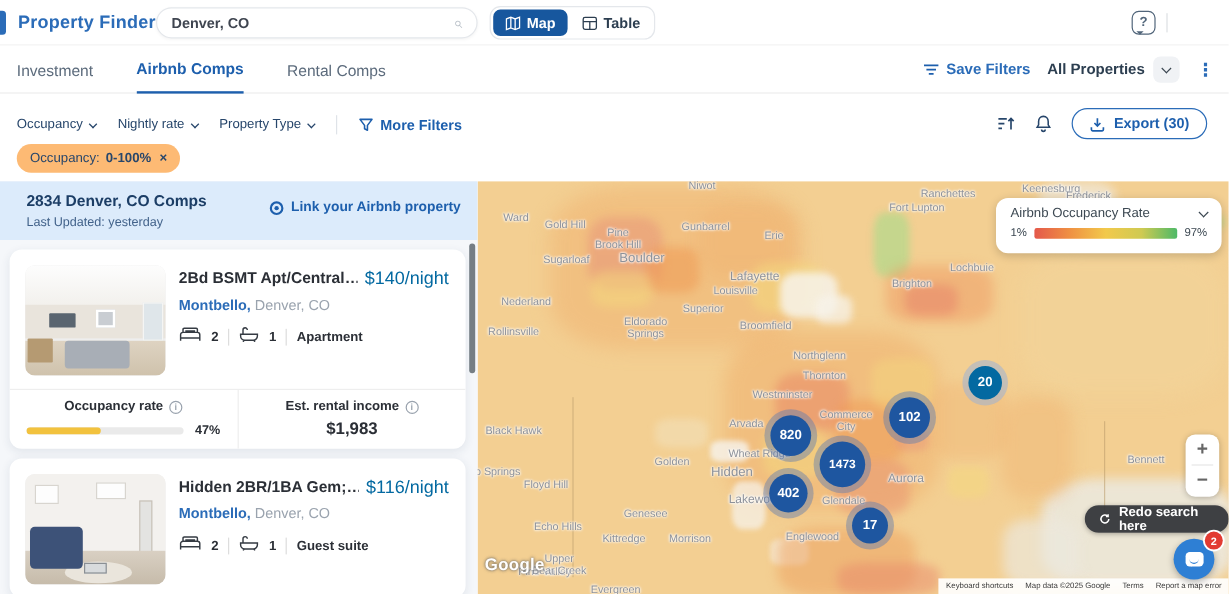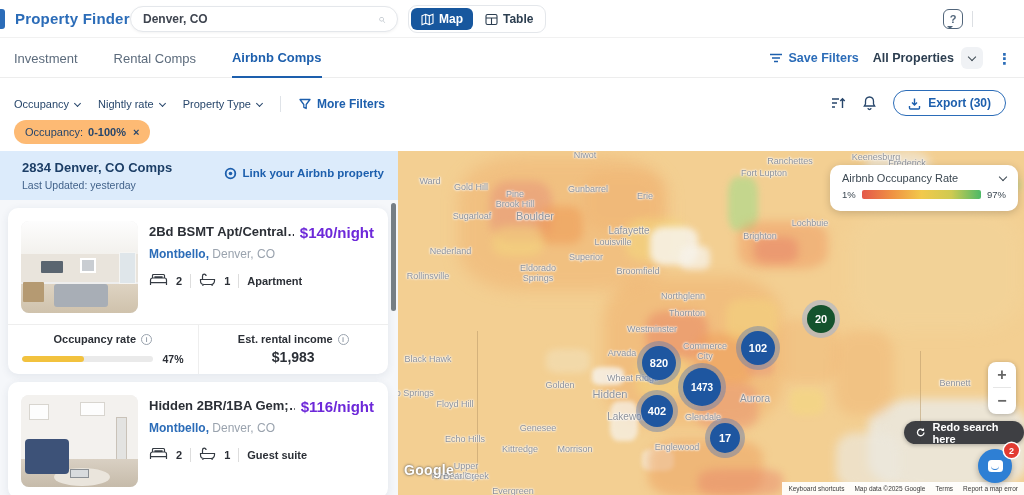--- a/index.html
+++ b/index.html
@@ -50,21 +50,21 @@
 .ph-sub{font-size:10.5px;color:#42628a;margin-top:4px}
 .link-airbnb{display:flex;align-items:center;gap:6px;color:#1d5fad;font-size:11.5px;font-weight:600;margin-top:5px;cursor:pointer;height:16px}
 .cards{position:absolute;top:49px;left:0;width:398px;height:295px;padding:8px 10px 0 8px;overflow:hidden}
 .card{width:380px;background:#fff;border-radius:10px;box-shadow:0 2px 8px rgba(30,50,90,.09);margin-bottom:8px;overflow:hidden}
 .card-top{display:flex;gap:11px;padding:13px 14px 11px 13px}
 .photo{width:117px;height:92px;border-radius:8px;overflow:hidden;position:relative;flex-shrink:0;background:#eee}
 .photo>div{position:absolute}
 .card-info{flex:1;min-width:0;padding-top:3px}
 .row1{display:flex;align-items:flex-start}
 .c-title{flex:1;font-size:13px;font-weight:800;color:#2b2f36;white-space:nowrap;overflow:hidden}
-.c-price{font-size:15px;font-weight:700;color:#6d28d9;margin-left:6px;white-space:nowrap}
+.c-price{font-size:15px;font-weight:400;color:#0369a1;margin-left:6px;white-space:nowrap}
 .loc{margin-top:6px;font-size:12px}
 .hood{color:#2b6cb8;font-weight:600;cursor:pointer}
 .city{color:#9aa3ae}
 .specs{margin-top:11px;display:flex;align-items:center;gap:8px}
 .specs .num{font-size:11px;font-weight:800;color:#2b2f36}
 .specs .sdiv{width:1px;height:14px;background:#ddd}
 .specs .ptype{font-size:11px;font-weight:800;color:#2b2f36}
 .card-stats{border-top:1px solid #eeeeee;height:50px;display:flex}
 .stat-cell{flex:1;padding-top:8px;display:flex;flex-direction:column;align-items:center}
 .stat-cell.right{border-left:1px solid #eeeeee}
@@ -145,22 +145,22 @@
       <span>Table</span>
     </div>
   </div>
   <div class="help-icon">?</div>
   <div class="hdr-divider"></div>
 </div>
 
 <div class="tabs-row">
   <div class="tab-bar">
       <div class="tab">Investment</div>
+      <div class="tab active">Airbnb Comps</div>
       <div class="tab">Rental Comps</div>
-      <div class="tab active">Airbnb Comps</div>
     </div>
   <div class="tabs-right">
     <div class="save-filters">
       <svg width="14" height="12" viewBox="0 0 14 12" stroke="#1d5fad" stroke-width="1.5" fill="none">
           <path d="M1 2.5 h12 M3 6 h8 M5 9.5 h4"></path>
         </svg>
       <span>Save Filters</span>
     </div>
     <div class="prop-select">
       <span class="val">All Properties</span>
@@ -380,21 +380,21 @@
       <div class="map-label" style="left: 190px; top: 38px;">Gunbarrel</div>
       <div class="map-label" style="left: 247px; top: 45px;">Erie</div>
       <div class="map-label" style="left: 117px; top: 48px;">Pine
 Brook Hill</div>
       <div class="map-label" style="left: 137px; top: 65px; font-size: 11px;">Boulder</div>
       <div class="map-label" style="left: 74px; top: 65px;">Sugarloaf</div>
       <div class="map-label" style="left: 412px; top: 72px;">Lochbuie</div>
       <div class="map-label" style="left: 231px; top: 80px; font-size: 10px;">Lafayette</div>
       <div class="map-label" style="left: 362px; top: 85px;">Brighton</div>
       <div class="map-label" style="left: 215px; top: 91px;">Louisville</div>
-      <div class="map-label" style="left: 40px; top: 100px; padding-left: 25px;">Nederland</div>
+      <div class="map-label" style="left: 28px; top: 100px; padding-left: 25px;">Nederland</div>
       <div class="map-label" style="left: 188px; top: 106px;">Superior</div>
       <div class="map-label" style="left: 140px; top: 122px;">Eldorado
 Springs</div>
       <div class="map-label" style="left: 240px; top: 120px;">Broomfield</div>
       <div class="map-label" style="left: 30px; top: 125px;">Rollinsville</div>
       <div class="map-label" style="left: 285px; top: 145px;">Northglenn</div>
       <div class="map-label" style="left: 289px; top: 162px;">Thornton</div>
       <div class="map-label" style="left: 254px; top: 178px;">Westminster</div>
       <div class="map-label" style="left: 307px; top: 200px;">Commerce
 City</div>
@@ -418,21 +418,21 @@
       <div class="map-label" style="left: 557px; top: 232px;">Bennett</div>
       <div class="map-label" style="left: 68px; top: 320px;">Upper
 Bear Creek</div>
     </div>
   <div>
       <div class="cluster" style="left: 261px; top: 212px; width: 34px; height: 34px; font-size: 11px; background: rgb(30, 86, 160); box-shadow: rgba(95, 125, 175, 0.45) 0px 0px 0px 5px;">820</div>
       <div class="cluster" style="left: 360px; top: 197px; width: 34px; height: 34px; font-size: 11px; background: rgb(30, 86, 160); box-shadow: rgba(95, 125, 175, 0.45) 0px 0px 0px 5px;">102</div>
       <div class="cluster" style="left: 304px; top: 236px; width: 38px; height: 38px; font-size: 10px; background: rgb(30, 86, 160); box-shadow: rgba(95, 125, 175, 0.45) 0px 0px 0px 5px;">1473</div>
       <div class="cluster" style="left: 259px; top: 260px; width: 32px; height: 32px; font-size: 11px; background: rgb(30, 86, 160); box-shadow: rgba(95, 125, 175, 0.45) 0px 0px 0px 5px;">402</div>
       <div class="cluster" style="left: 327px; top: 287px; width: 30px; height: 30px; font-size: 11px; background: rgb(30, 86, 160); box-shadow: rgba(95, 125, 175, 0.45) 0px 0px 0px 5px;">17</div>
-      <div class="cluster" style="left: 423px; top: 168px; width: 28px; height: 28px; font-size: 11px; background: #14532d; box-shadow: rgba(150, 175, 220, 0.5) 0px 0px 0px 5px;">20</div>
+      <div class="cluster" style="left: 423px; top: 168px; width: 28px; height: 28px; font-size: 11px; background: #0369a1; box-shadow: rgba(150, 175, 220, 0.5) 0px 0px 0px 5px;">20</div>
     </div>
   <div class="legend">
     <div class="legend-top">
       <span class="legend-title">Airbnb Occupancy Rate</span>
       <span class="chev"></span>
     </div>
     <div class="legend-bar-row">
       <span class="legend-min">1%</span>
       <span class="legend-bar" style="background: linear-gradient(90deg, rgb(228, 88, 74), rgb(239, 145, 67), rgb(242, 201, 75), rgb(207, 202, 82), rgb(77, 185, 103));"></span>
       <span class="legend-max">97%</span>

